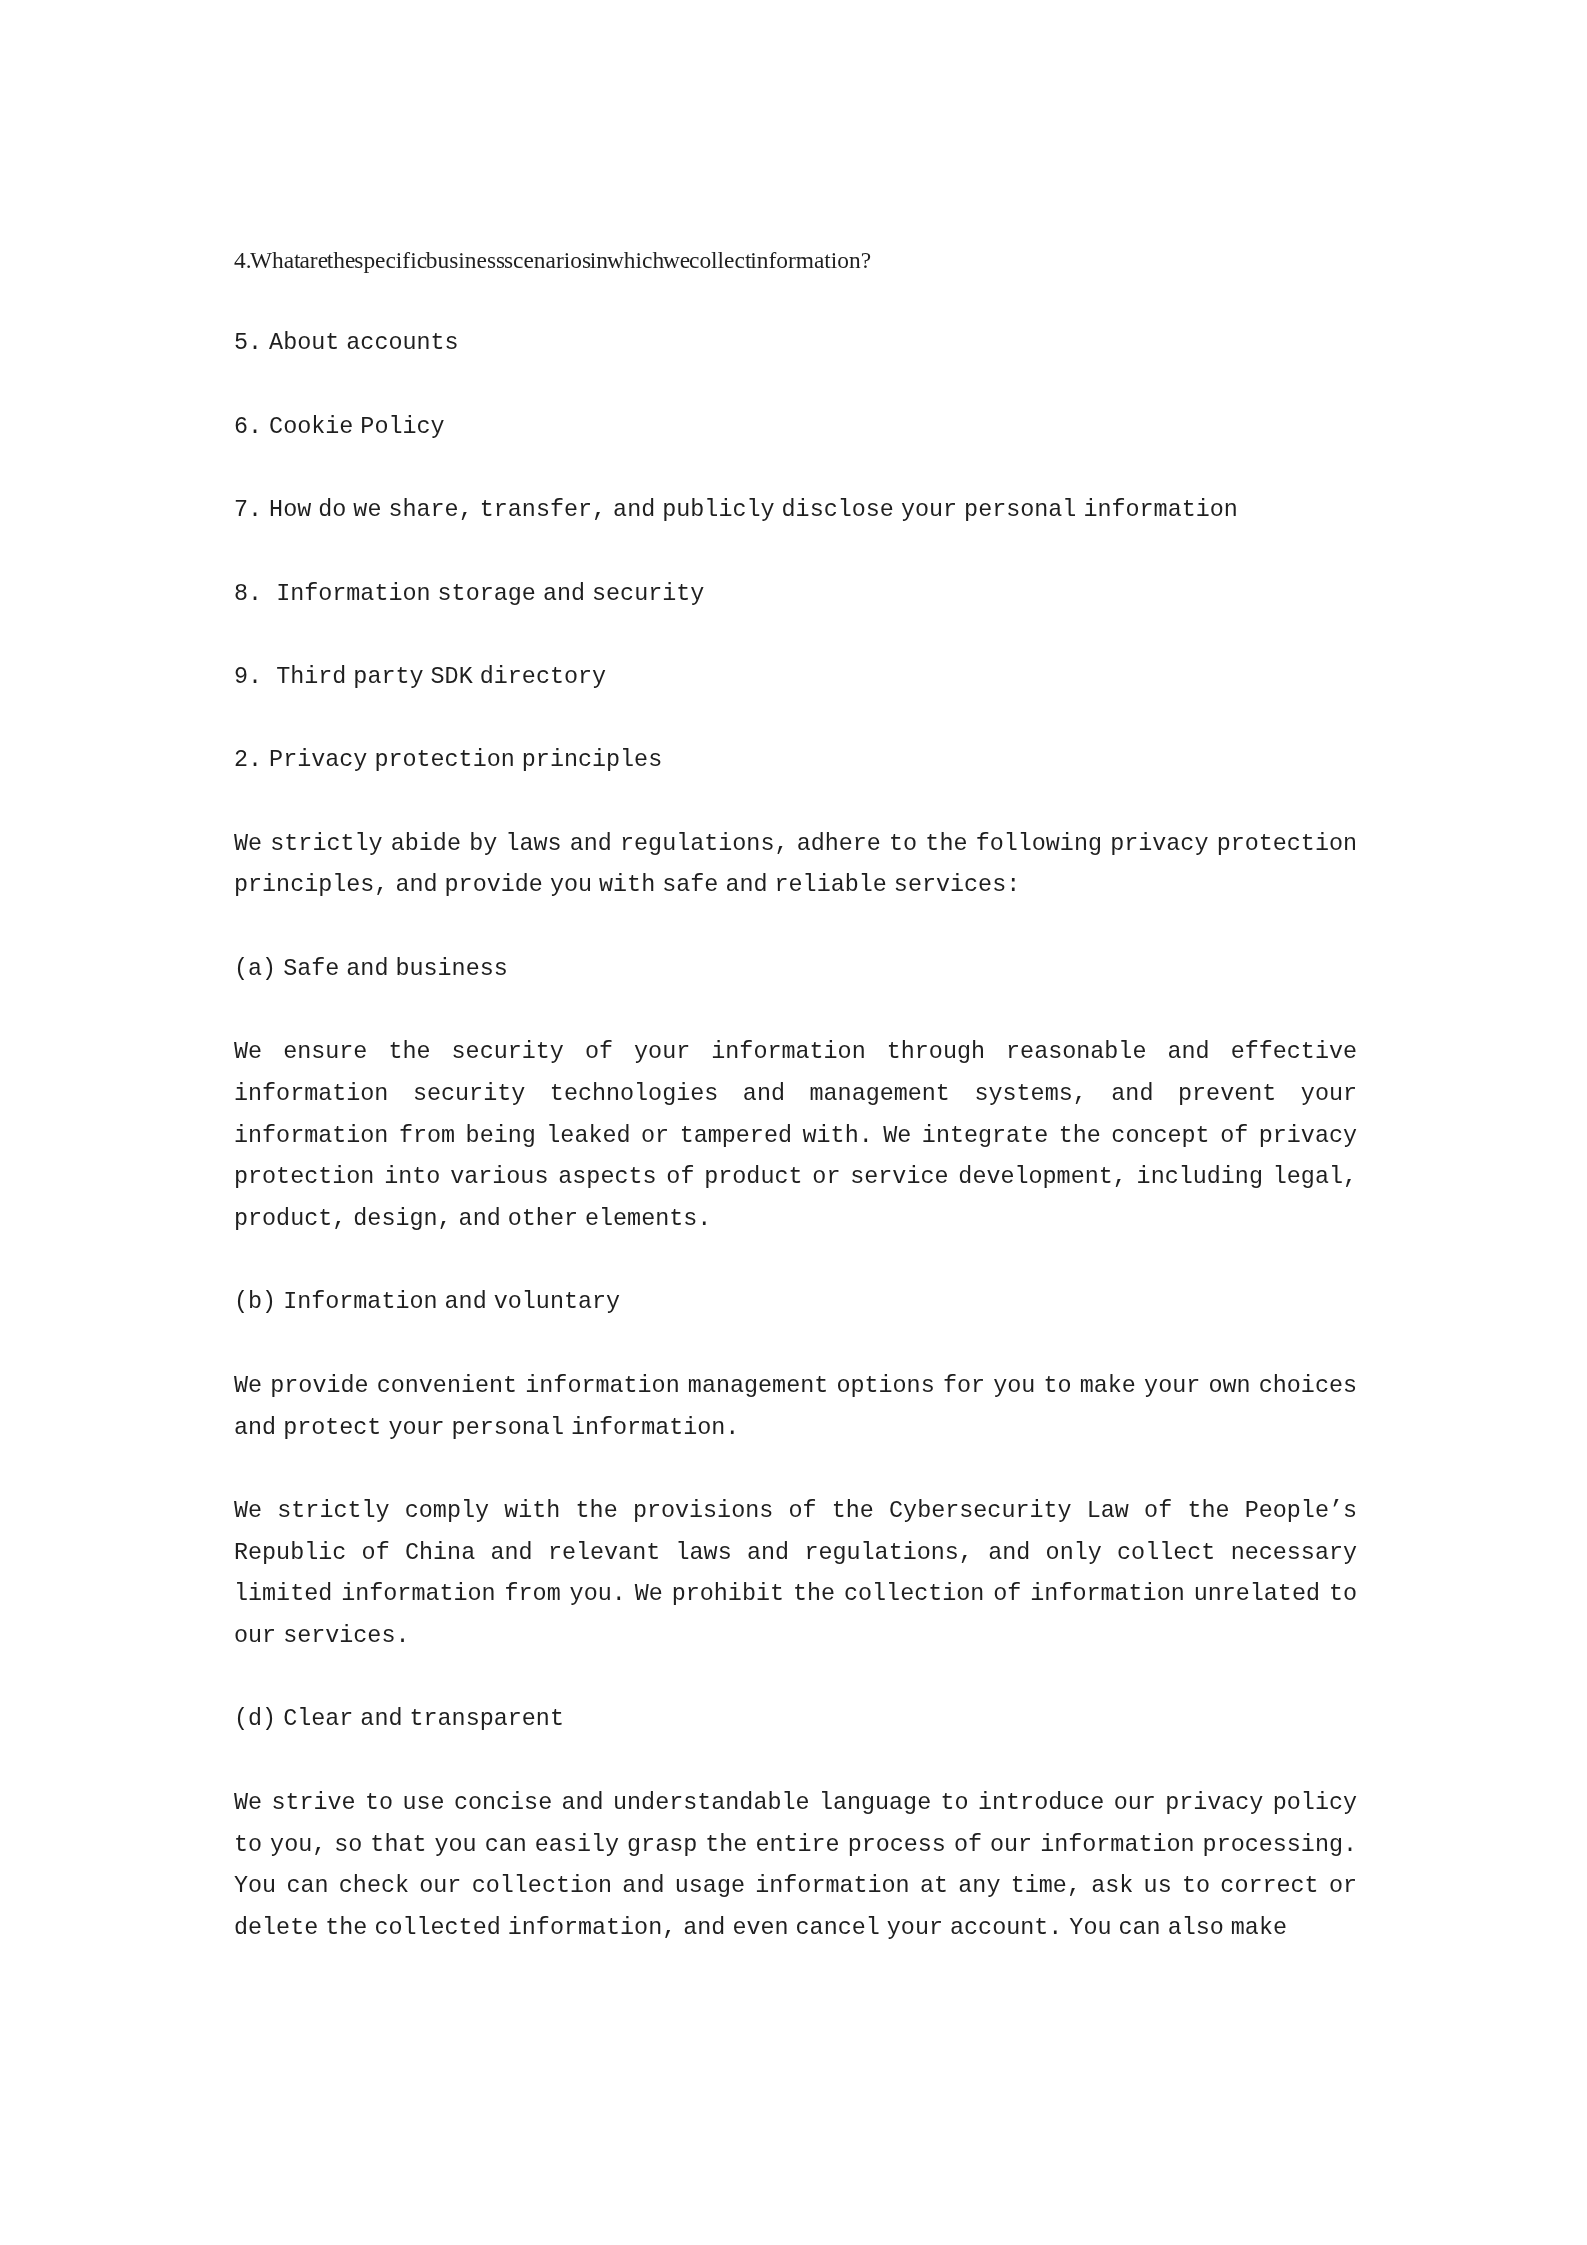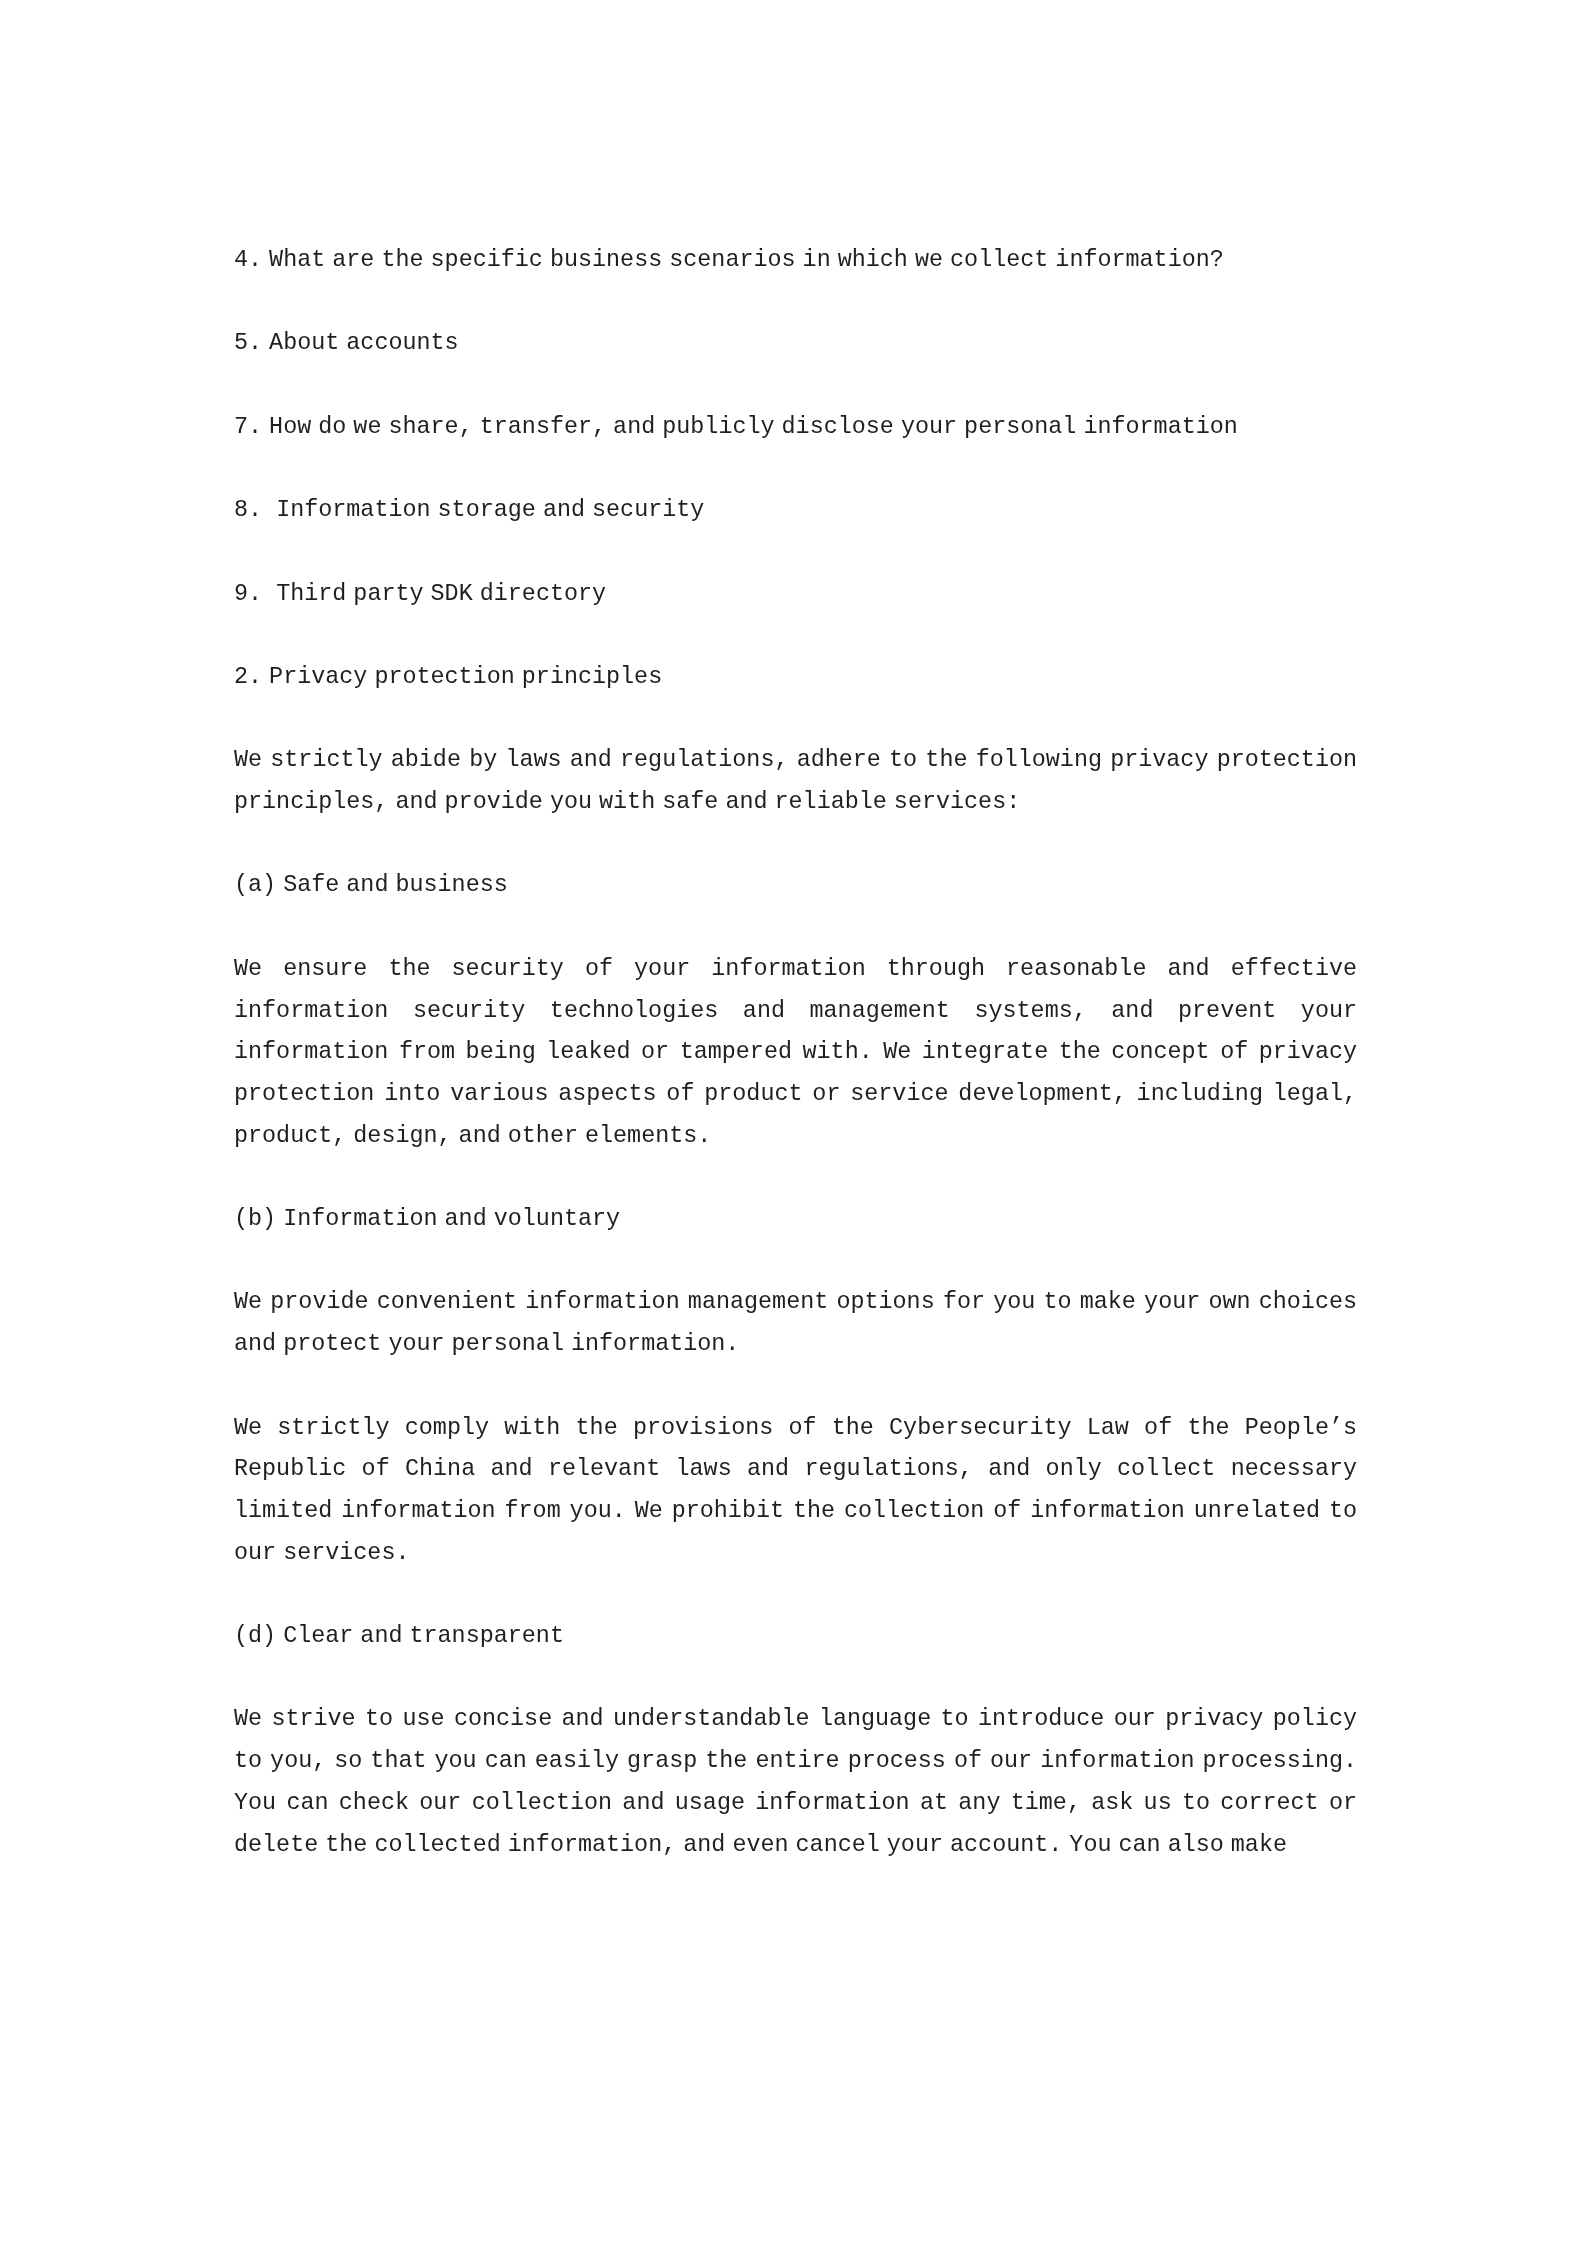--- a/index.html
+++ b/index.html
@@ -23,35 +23,37 @@
     line-height: 41.7px;
     color: #1f1f1f;
     word-spacing: -7px;
   }
   .page p {
     margin: 41.7px 0 0 0;
     padding: 0;
   }
   .page p:first-child {
     margin-top: 0;
+    font-family: Liberation Serif, serif;
   }
   .outline-line, .heading-line {
     text-align: left;
     white-space: nowrap;
   }
   .body-para {
     text-align: justify;
   }
 </style>
 </head>
 <body>
 
 <div class="page">
   <p class="outline-line">4. What are the specific business scenarios in which we collect information?</p>
   <p class="outline-line">5. About accounts</p>
+  <p class="outline-line">6. Cookie Policy</p>
   <p class="outline-line">7. How do we share, transfer, and publicly disclose your personal information</p>
   <p class="outline-line">8.&nbsp; Information storage and security</p>
   <p class="outline-line">9.&nbsp; Third party SDK directory</p>
   <p class="outline-line">2. Privacy protection principles</p>
 
   <p class="body-para">We strictly abide by laws and regulations, adhere to the following privacy protection principles, and provide you with safe and reliable services:</p>
 
   <p class="heading-line">(a) Safe and business</p>
   <p class="body-para">We ensure the security of your information through reasonable and effective information security technologies and management systems, and prevent your information from being leaked or tampered with. We integrate the concept of privacy protection into various aspects of product or service development, including legal, product, design, and other elements.</p>
 

